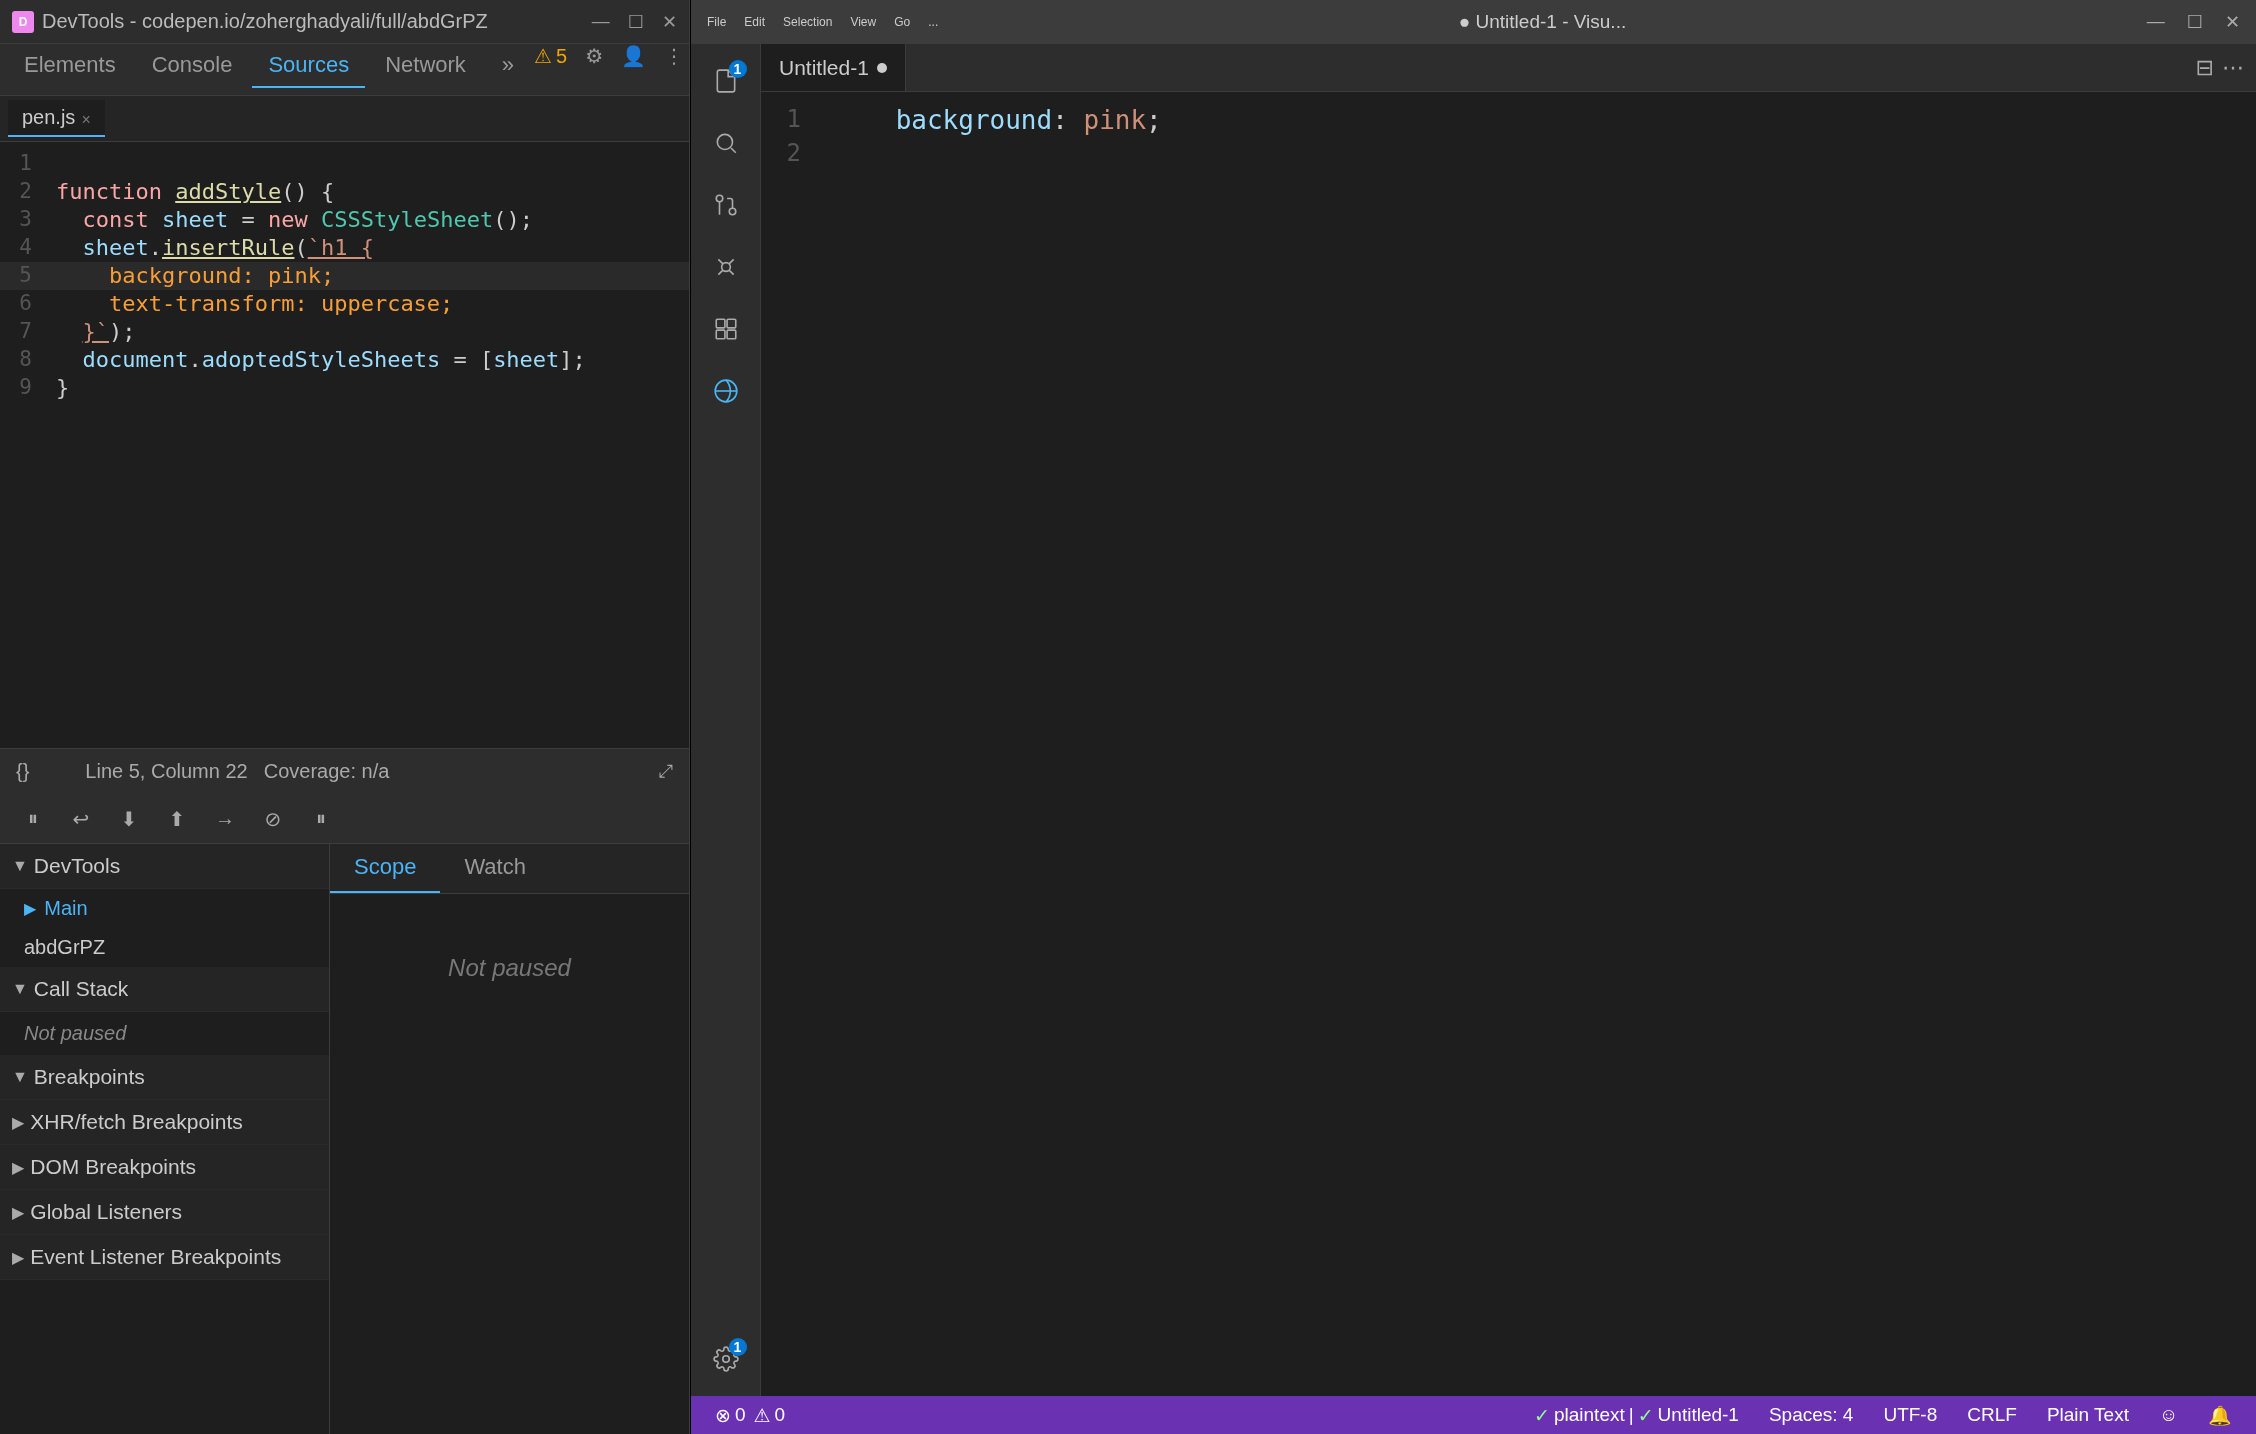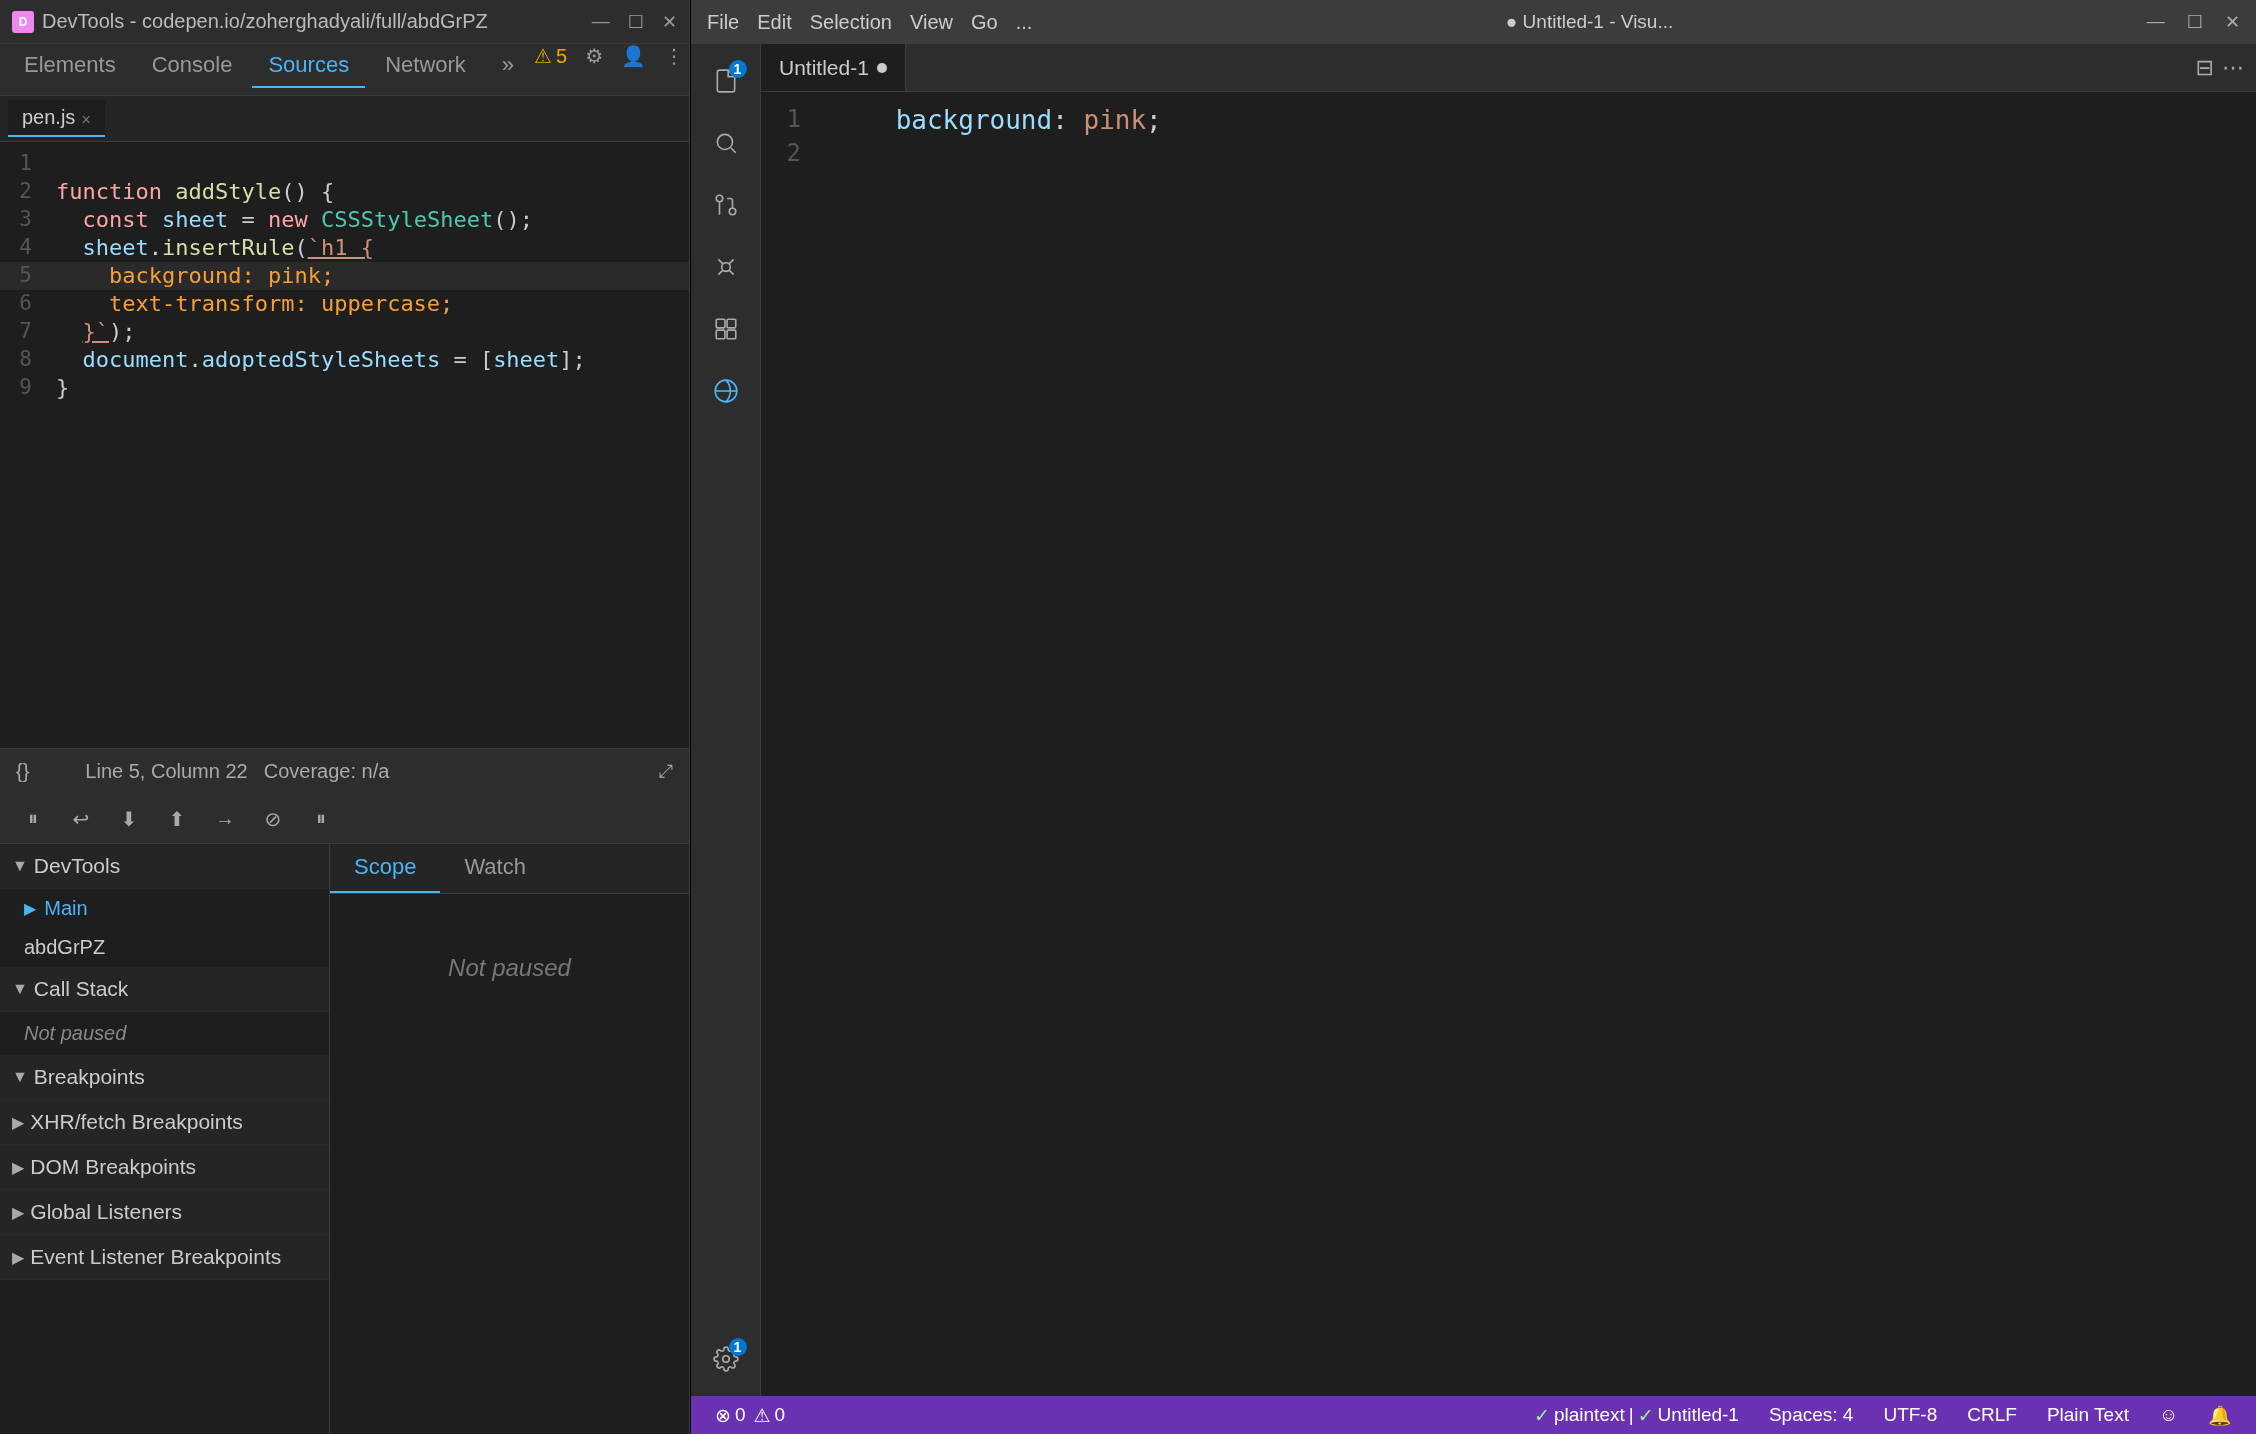--- a/index.html
+++ b/index.html
@@ -173,21 +173,21 @@
 
     .line-content {
       flex: 1;
       padding-left: 8px;
       white-space: pre;
       color: #ccc;
     }
 
     
     .kw { color: #fca5a5; }
-    .fn { color: #dcdcaa; }
+    .fn { color: #dcdcaa; text-decoration: underline; }
     .cls { color: #4ec9b0; }
     .str { color: #ce9178; text-decoration: underline; }
     .prop { color: #9cdcfe; }
     .var-ref { color: #9cdcfe; }
     .orange { color: #f79e37; }
     .line-highlighted { background: #2a2a2a; }
 
     
     .devtools-statusbar {
       background: #2d2d2d;
@@ -337,21 +337,21 @@
       align-items: center;
       padding: 0 16px;
       gap: 18px;
       font-size: 20px;
       color: #ccc;
     }
 
     .vscode-titlebar .menu-item {
       cursor: pointer;
       color: #ccc;
-      font-size: 20px;
+      font-size: 12px;
     }
 
     .vscode-titlebar .tab-title {
       margin-left: auto;
       margin-right: auto;
       font-size: 19px;
       color: #ccc;
     }
 
     .vscode-titlebar .win-controls {

